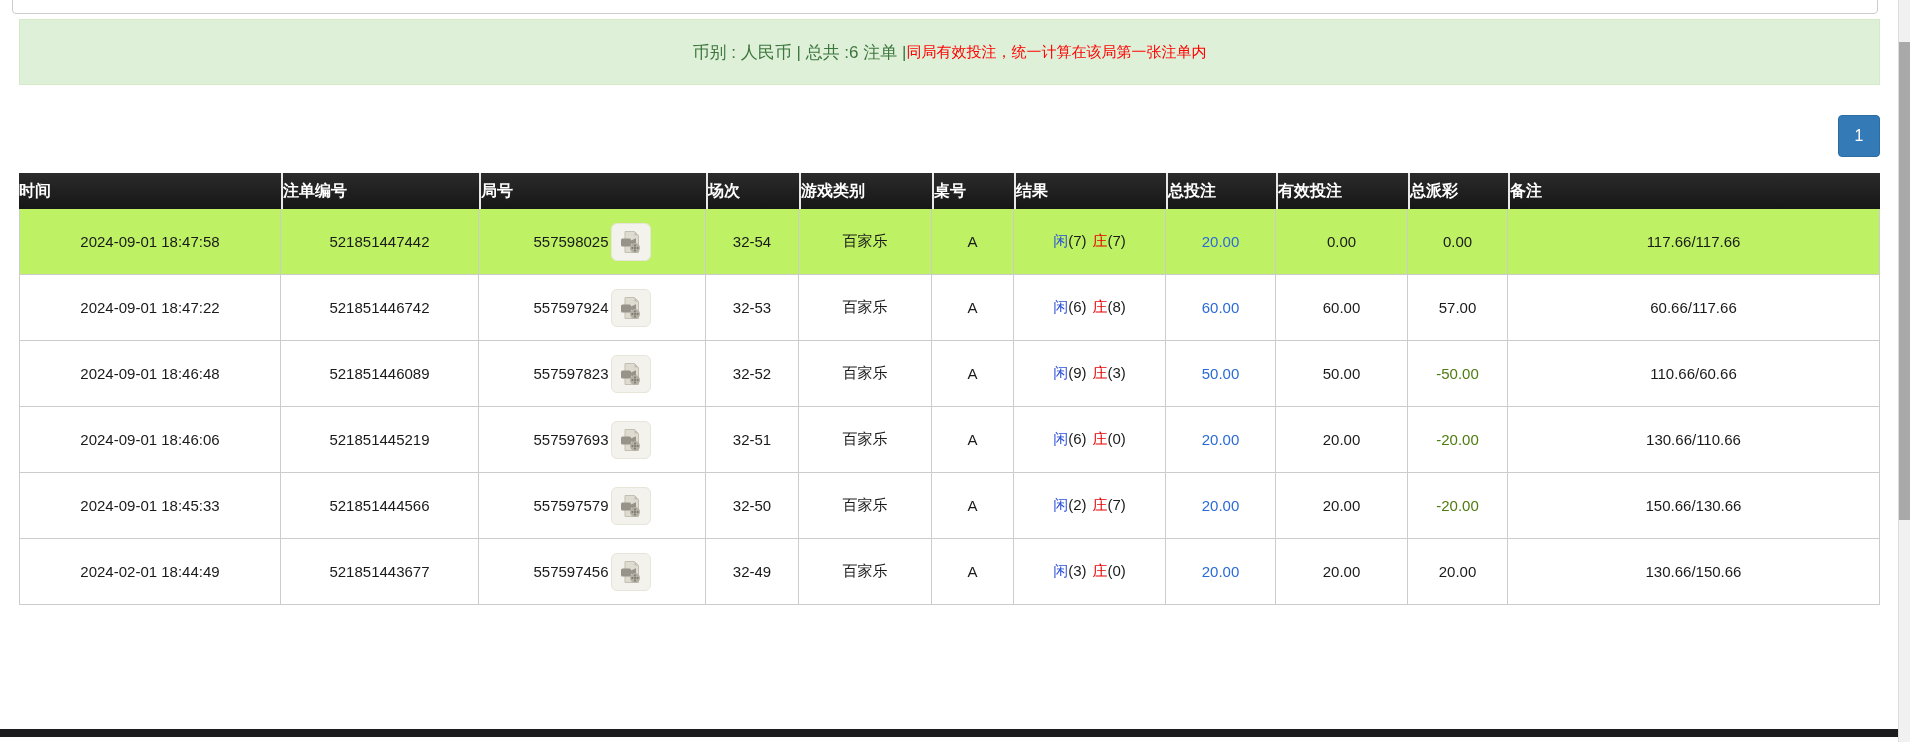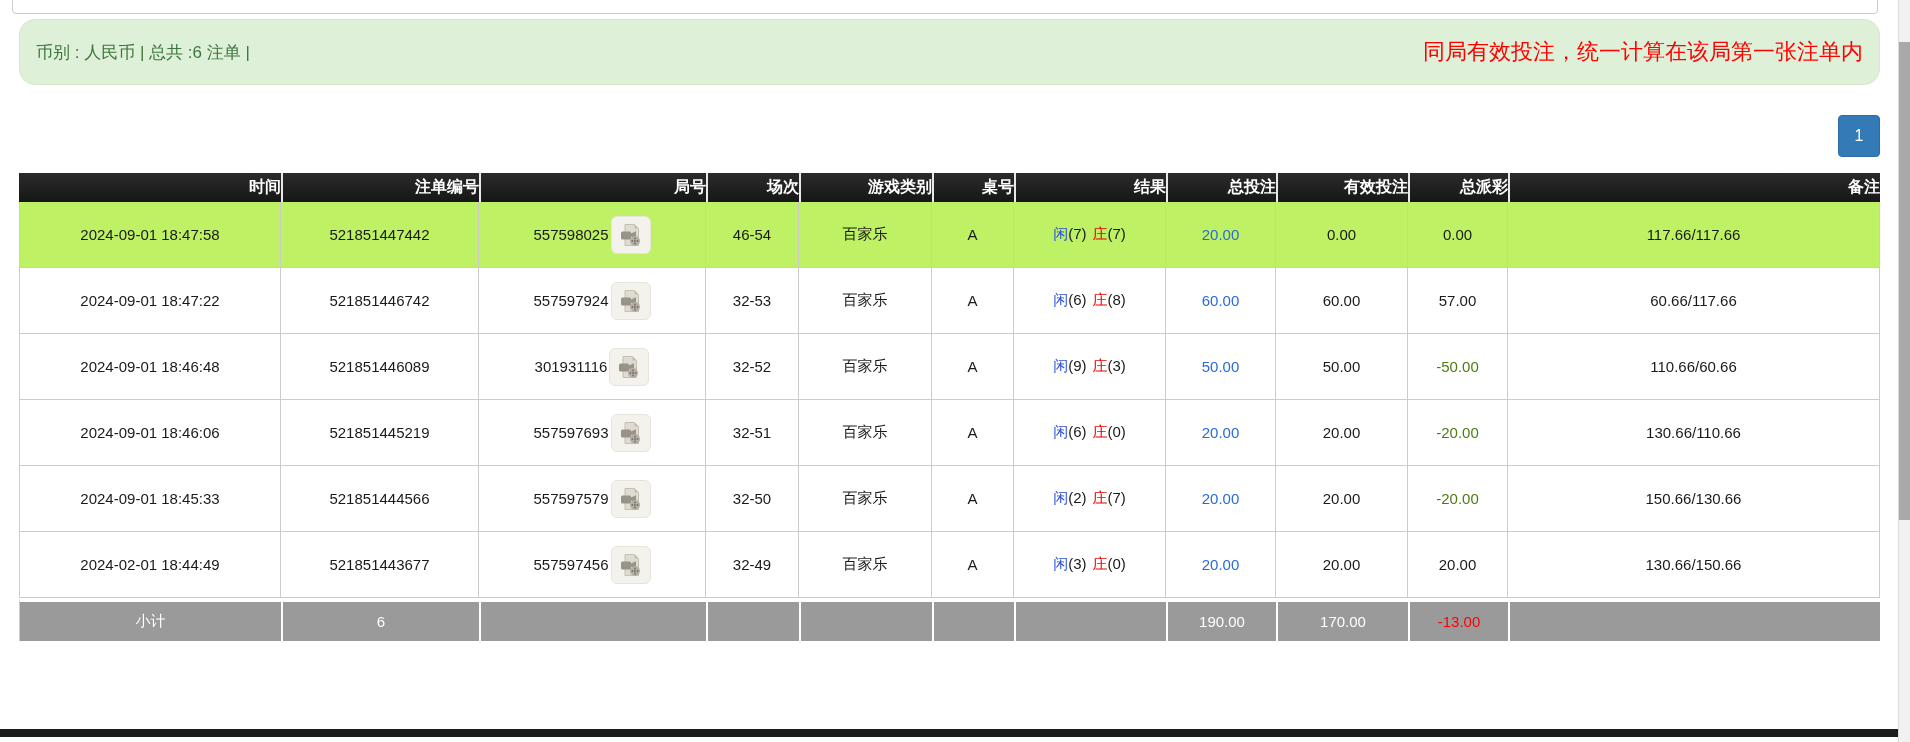--- a/index.html
+++ b/index.html
@@ -9,41 +9,41 @@
     color:#1a1a1a;
   }
   
   .top-panel{
     position:absolute;left:12px;top:-32px;width:1866px;height:46px;
     background:#fff;border:1px solid #cccccc;border-radius:4px;box-sizing:border-box;
   }
   
   .alert-bar{
     position:absolute;left:19px;top:19px;width:1861px;height:66px;box-sizing:border-box;
-    background:#dff0d8;border:1px solid #d6e9c6;border-radius:16px;
-    display:flex;align-items:center;justify-content:space-between;padding:0 16px;
+    background:#dff0d8;border:1px solid #d6e9c6;border-radius:0;
+    display:flex;align-items:center;justify-content:center;padding:0 16px;
   }
   .alert-left{color:#3c763d;font-size:17px;}
-  .alert-right{color:#ff0000;font-size:22px;}
+  .alert-right{color:#ff0000;font-size:15px;}
   
   .page-btn{
     position:absolute;left:1838px;top:115px;width:42px;height:42px;box-sizing:border-box;
     background:#337ab7;border:1px solid #2e6da4;border-radius:4px;
     color:#ffffff;font-size:16px;display:flex;align-items:center;justify-content:center;
     cursor:pointer;
   }
   
   table.records{
     position:absolute;left:19px;top:173px;width:1861px;
     border-collapse:separate;border-spacing:0;table-layout:fixed;
   }
   .records th{
     background:linear-gradient(#2b2b2b,#161616);
-    color:#ffffff;font-size:16px;font-weight:bold;height:29px;
-    padding:0;text-align:right;vertical-align:middle;
+    color:#ffffff;font-size:16px;font-weight:bold;height:36px;
+    padding:0;text-align:left;vertical-align:middle;
   }
   .records th + th{border-left:2px solid #e8e8e8;}
   .records td{
     height:66px;padding:0 4px;text-align:center;vertical-align:middle;
     font-size:15px;color:#1a1a1a;background:#ffffff;
     border-right:1px solid #cccccc;border-bottom:1px solid #cccccc;
     box-sizing:border-box;
   }
   .records tbody tr td:first-child{border-left:1px solid #cccccc;}
   tr.highlight td{background:#bef264;}
@@ -129,21 +129,21 @@
                 <circle cx="17" cy="19" r="5" fill="#b4afa4"></circle>
                 <circle cx="17" cy="19" r="1.1" fill="#7c776f"></circle>
                 <circle cx="17" cy="16.4" r="1" fill="#7c776f"></circle>
                 <circle cx="17" cy="21.6" r="1" fill="#7c776f"></circle>
                 <circle cx="14.4" cy="19" r="1" fill="#7c776f"></circle>
                 <circle cx="19.6" cy="19" r="1" fill="#7c776f"></circle>
               </svg>
             </button>
         </div>
       </td>
-      <td>46-54</td>
+      <td>32-54</td>
       <td>百家乐</td>
       <td>A</td>
       <td><span class="res-p">闲</span><span class="res-num">(7)</span><span class="res-b">庄</span><span class="res-num">(7)</span></td>
       <td><a class="bet-link">20.00</a></td>
       <td>0.00</td>
       <td>0.00</td>
       <td>117.66/117.66</td>
     </tr>
     <tr>
       <td>2024-09-01 18:47:22</td>
@@ -174,21 +174,21 @@
       <td><a class="bet-link">60.00</a></td>
       <td>60.00</td>
       <td>57.00</td>
       <td>60.66/117.66</td>
     </tr>
     <tr>
       <td>2024-09-01 18:46:48</td>
       <td>521851446089</td>
       <td>
         <div class="round-cell">
-          <span>301931116</span>
+          <span>557597823</span>
           <button class="video-btn">
               <svg width="26" height="26" viewBox="0 0 26 26">
                 <path d="M7 2.5h9.5l4 4V23.5H7z" fill="#dedbd1" stroke="#c3bfb3"></path>
                 <path d="M16.5 2.5l4 4h-4z" fill="#c3bfb3"></path>
                 <rect x="3" y="9.5" width="10" height="8" rx="1.5" fill="#97928a"></rect>
                 <path d="M13 11.5l5-2.3v7.6l-5-2.3z" fill="#97928a"></path>
                 <circle cx="17" cy="19" r="5" fill="#b4afa4"></circle>
                 <circle cx="17" cy="19" r="1.1" fill="#7c776f"></circle>
                 <circle cx="17" cy="16.4" r="1" fill="#7c776f"></circle>
                 <circle cx="17" cy="21.6" r="1" fill="#7c776f"></circle>
@@ -293,33 +293,20 @@
       </td>
       <td>32-49</td>
       <td>百家乐</td>
       <td>A</td>
       <td><span class="res-p">闲</span><span class="res-num">(3)</span><span class="res-b">庄</span><span class="res-num">(0)</span></td>
       <td><a class="bet-link">20.00</a></td>
       <td>20.00</td>
       <td>20.00</td>
       <td>130.66/150.66</td>
     </tr>
-    <tr class="footer">
-      <td>小计</td>
-      <td>6</td>
-      <td></td>
-      <td></td>
-      <td></td>
-      <td></td>
-      <td></td>
-      <td>190.00</td>
-      <td>170.00</td>
-      <td class="neg">-13.00</td>
-      <td></td>
-    </tr>
   </tbody>
 </table>
 
 <div class="bottom-bar"></div>
 
 <div class="scroll-track">
   <div class="scroll-thumb"></div>
 </div>
 
 </body></html>

